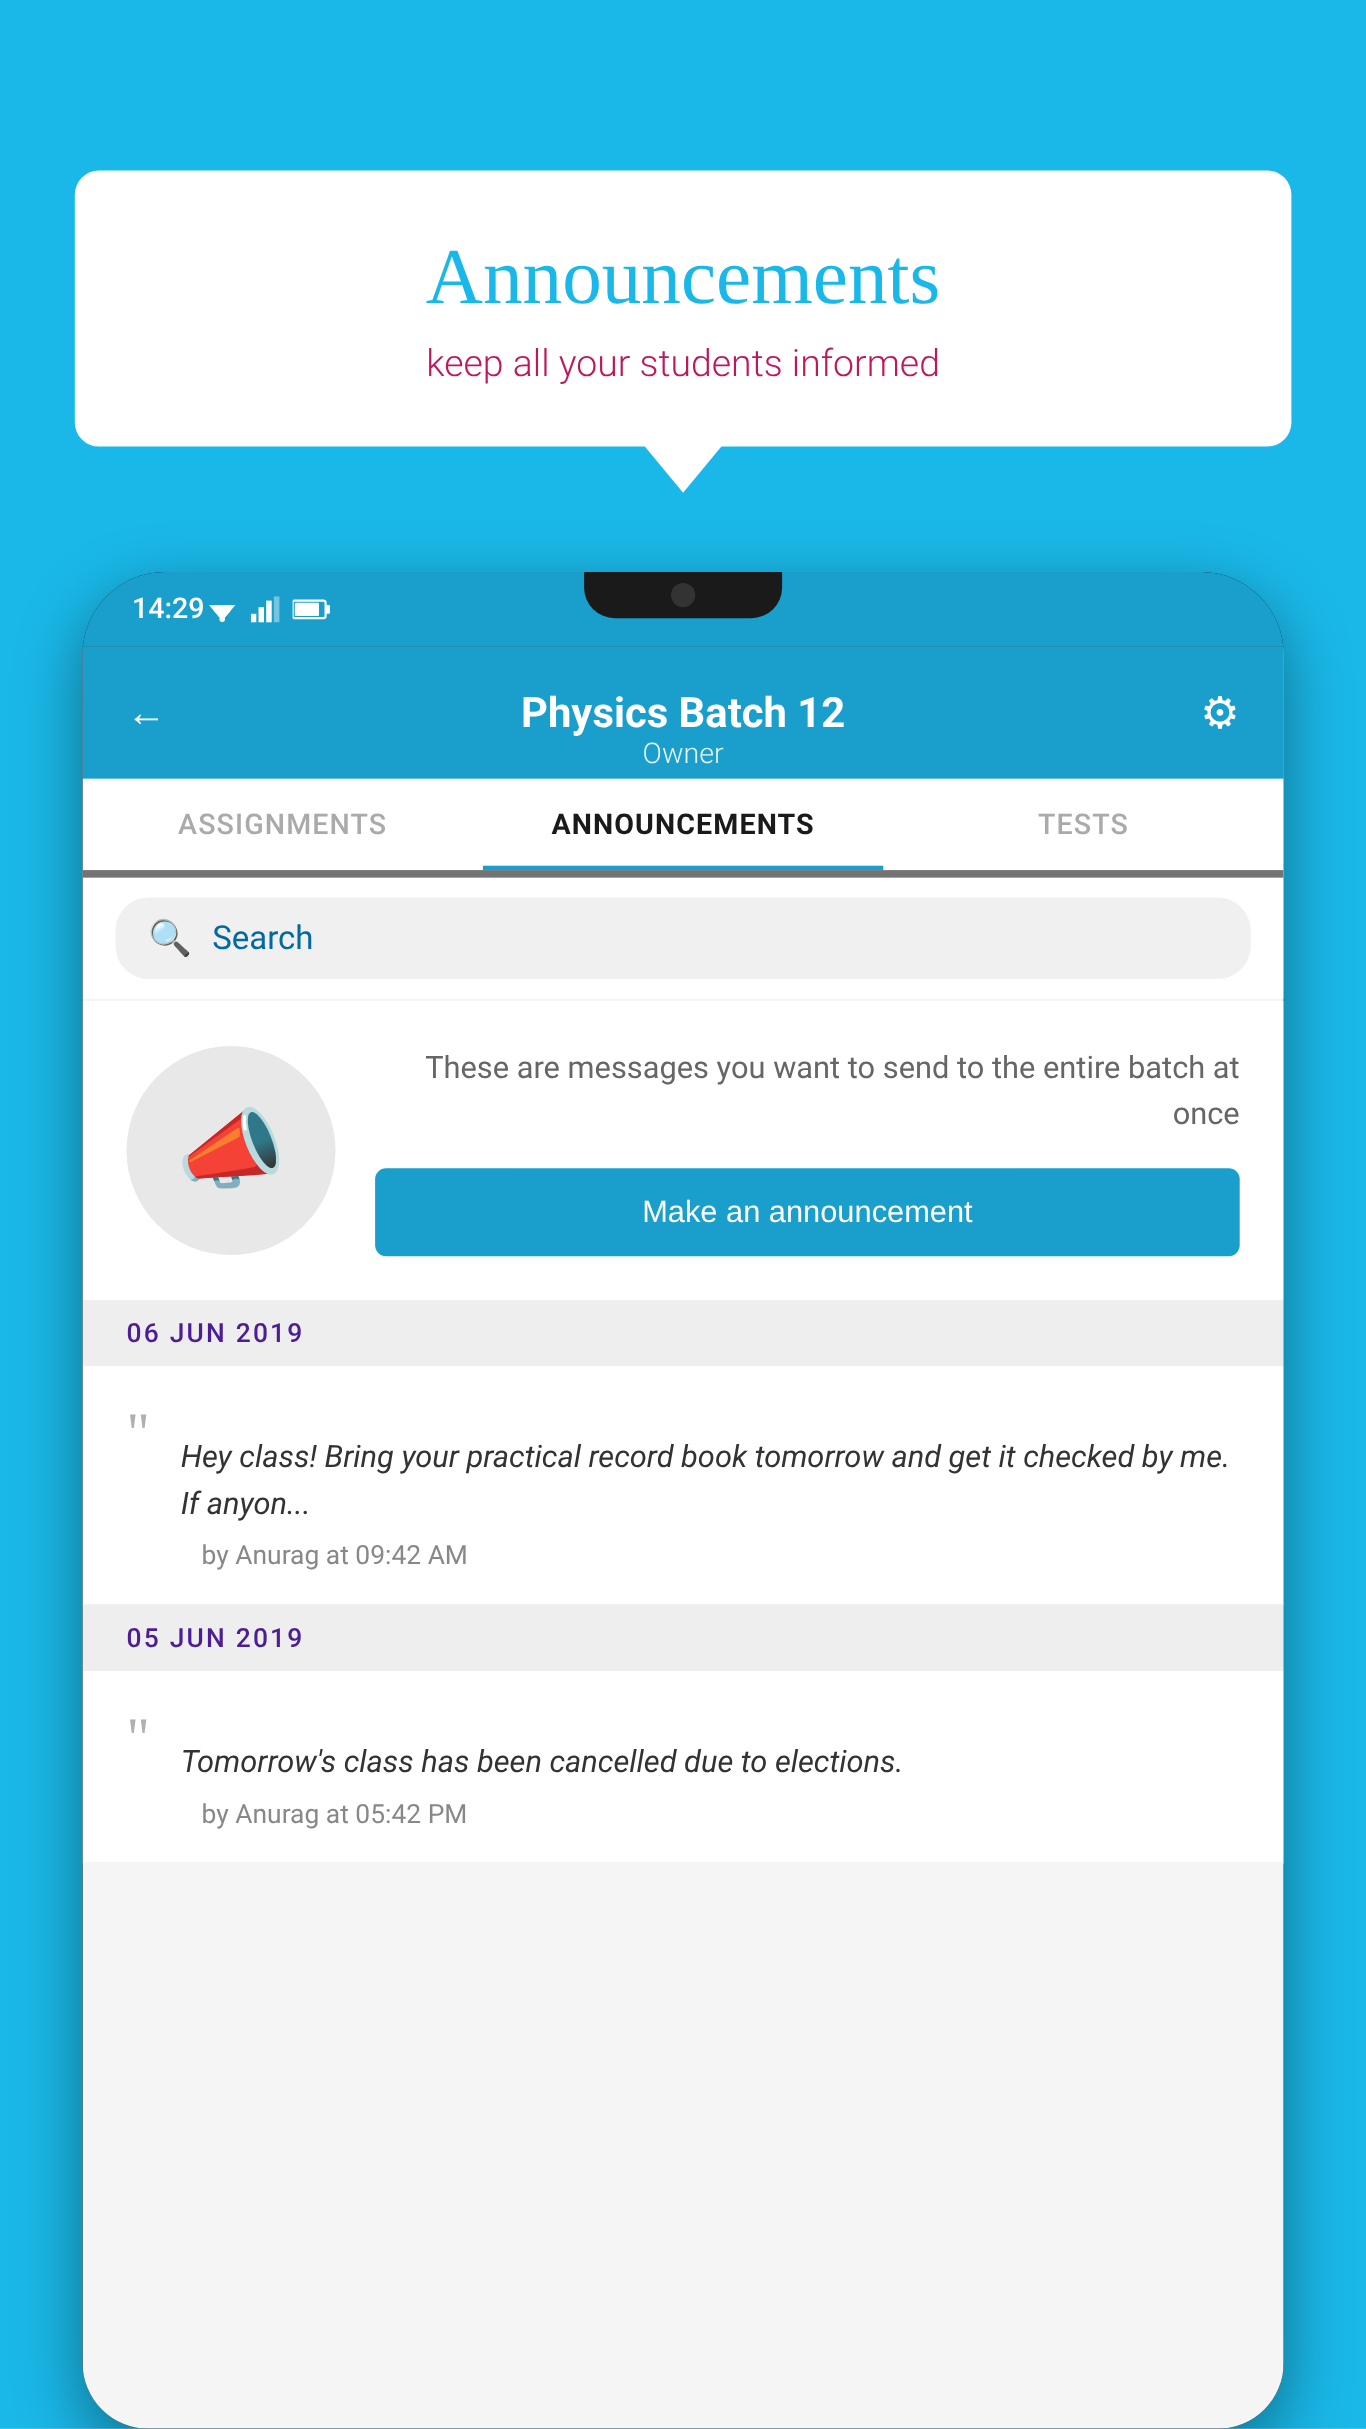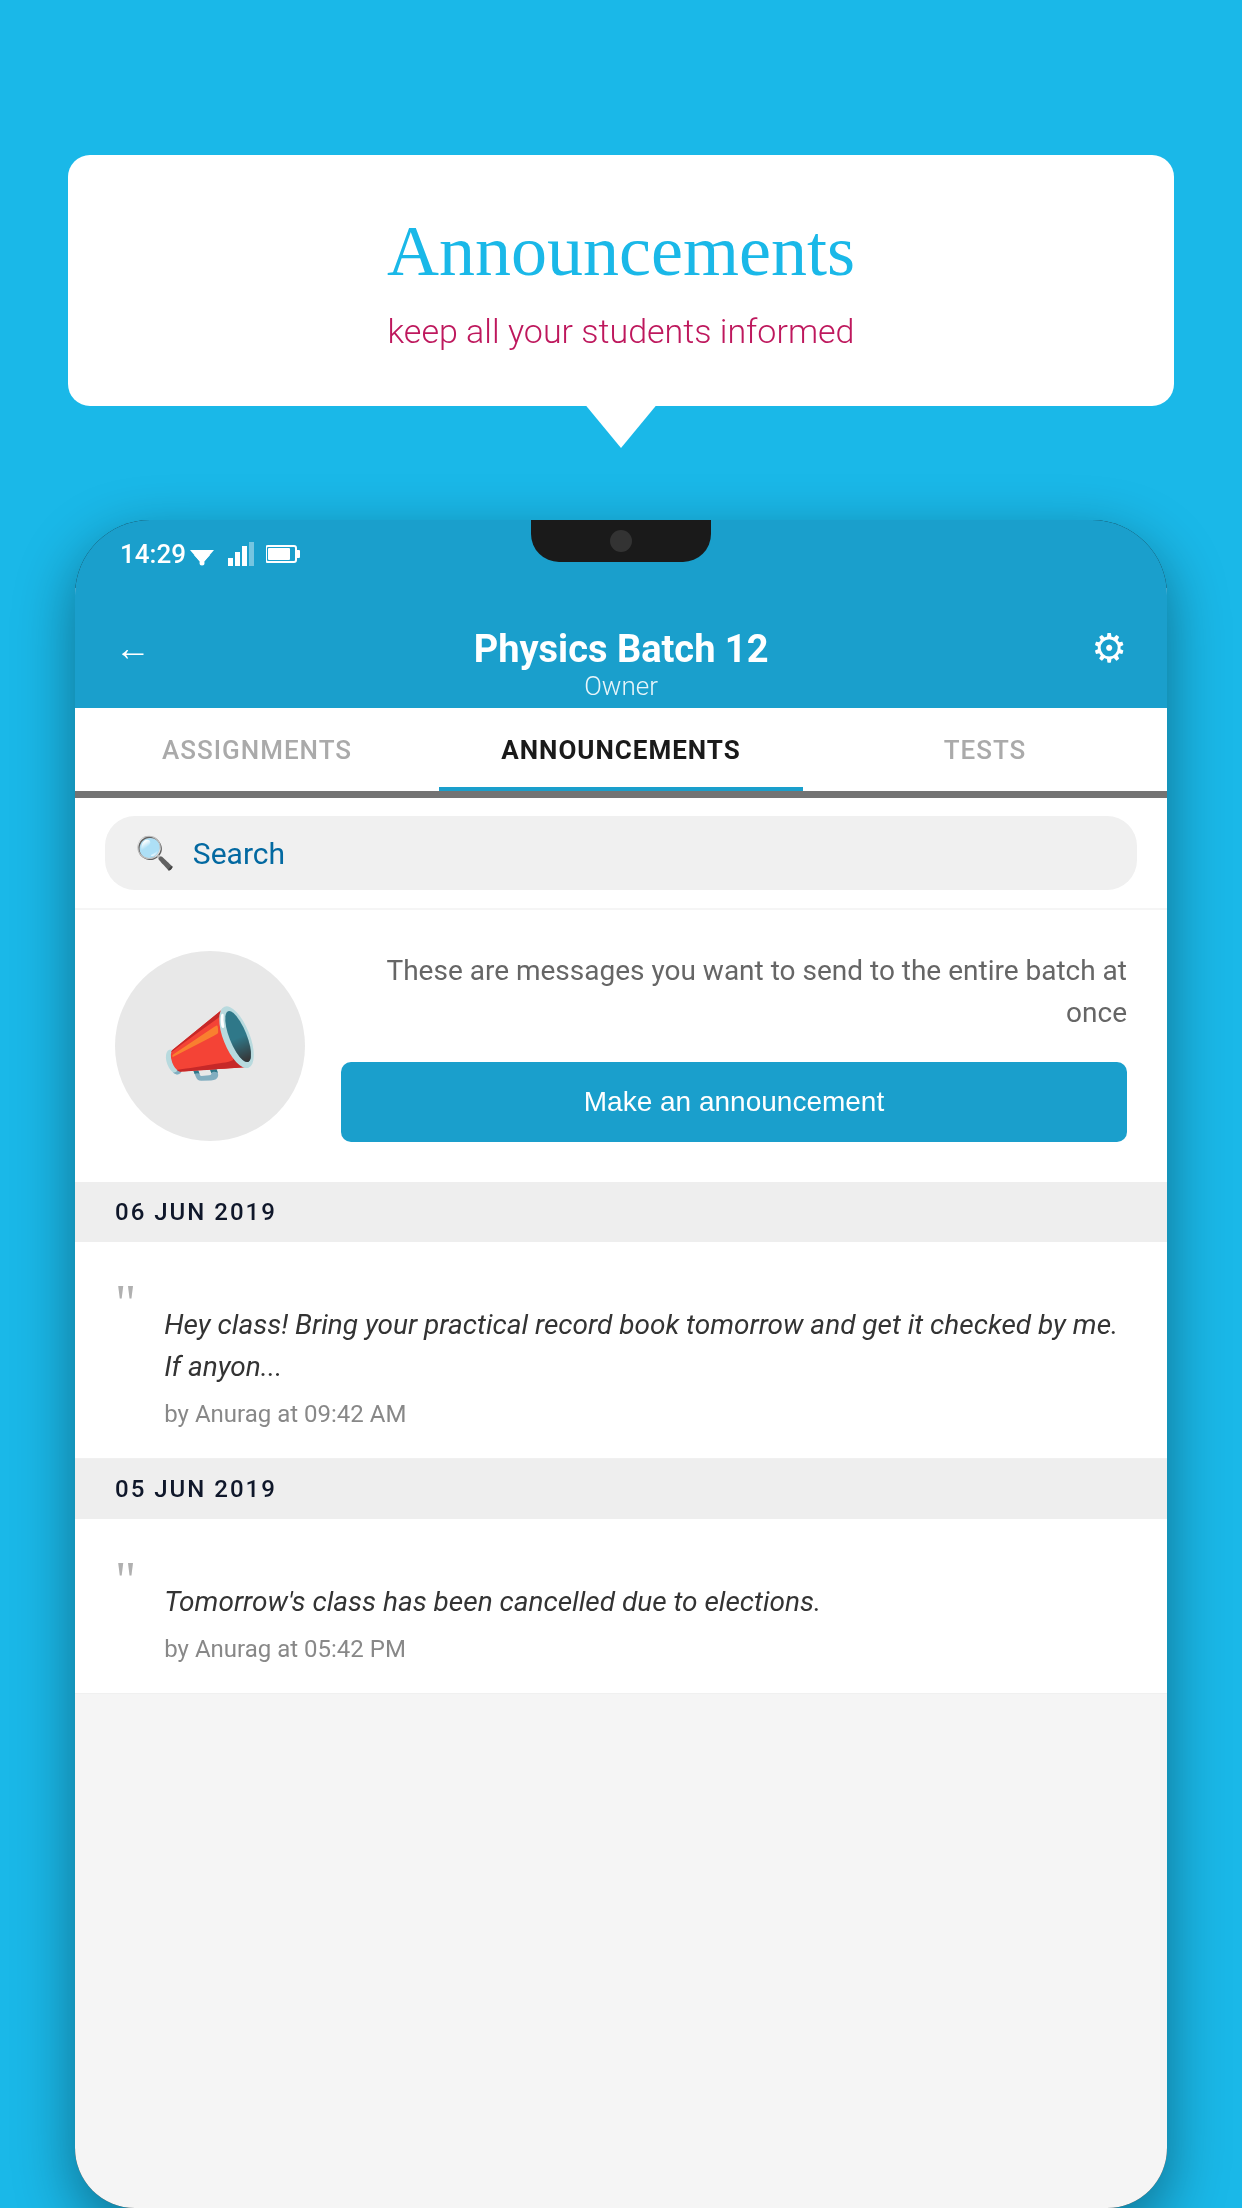--- a/index.html
+++ b/index.html
@@ -265,21 +265,21 @@
       font-size: 28px;
       font-weight: 500;
       cursor: pointer;
       width: 100%;
     }
 
     
     .date-divider {
       background: #eeeeee;
       padding: 16px 40px;
-      color: #0f172a;
+      color: #4c1d95;
       font-size: 24px;
       font-weight: 500;
       letter-spacing: 2px;
     }
 
     
     .announcement-item {
       background: #ffffff;
       padding: 30px 40px;
       display: flex;
@@ -306,20 +306,21 @@
       font-size: 28px;
       font-style: italic;
       line-height: 1.5;
       margin-bottom: 12px;
       margin-top: 32px;
     }
 
     .announcement-meta {
       color: #888888;
       font-size: 24px;
+      margin-left: 19px;
     }
 
     
     .phone-inner {
       background: #f5f5f5;
       height: calc(100% - 68px);
       display: flex;
       flex-direction: column;
       overflow: hidden;
     }

